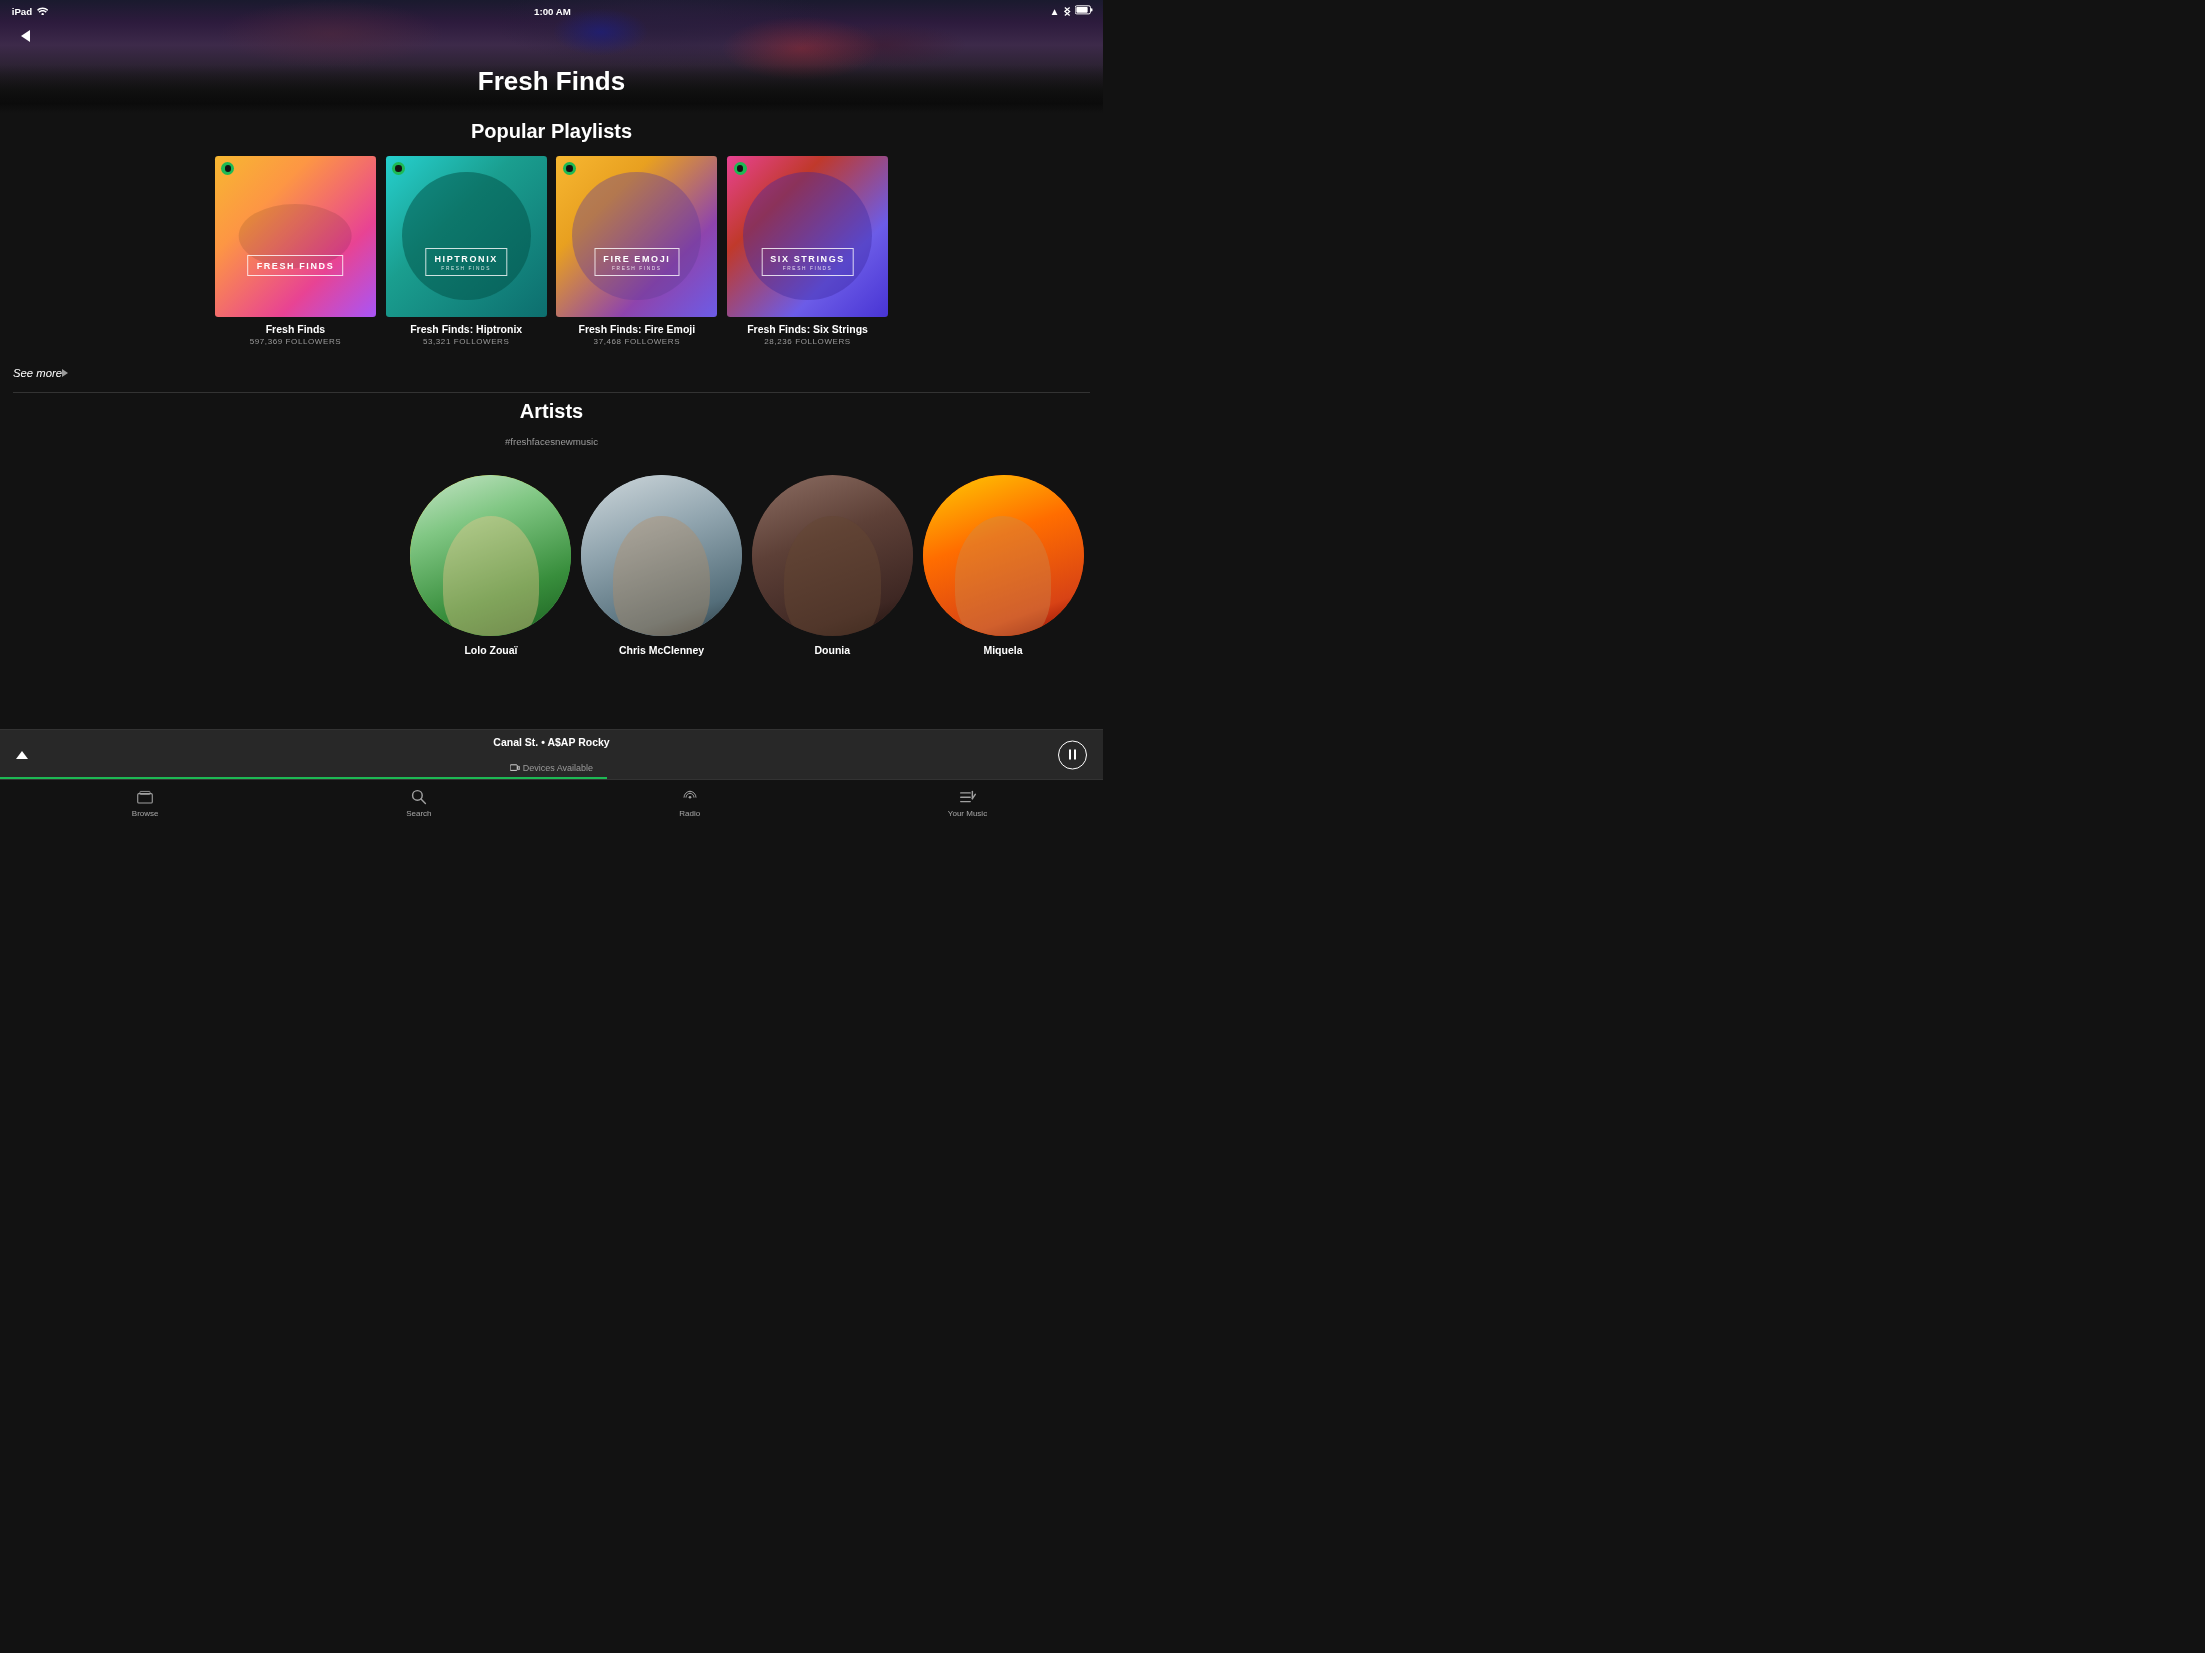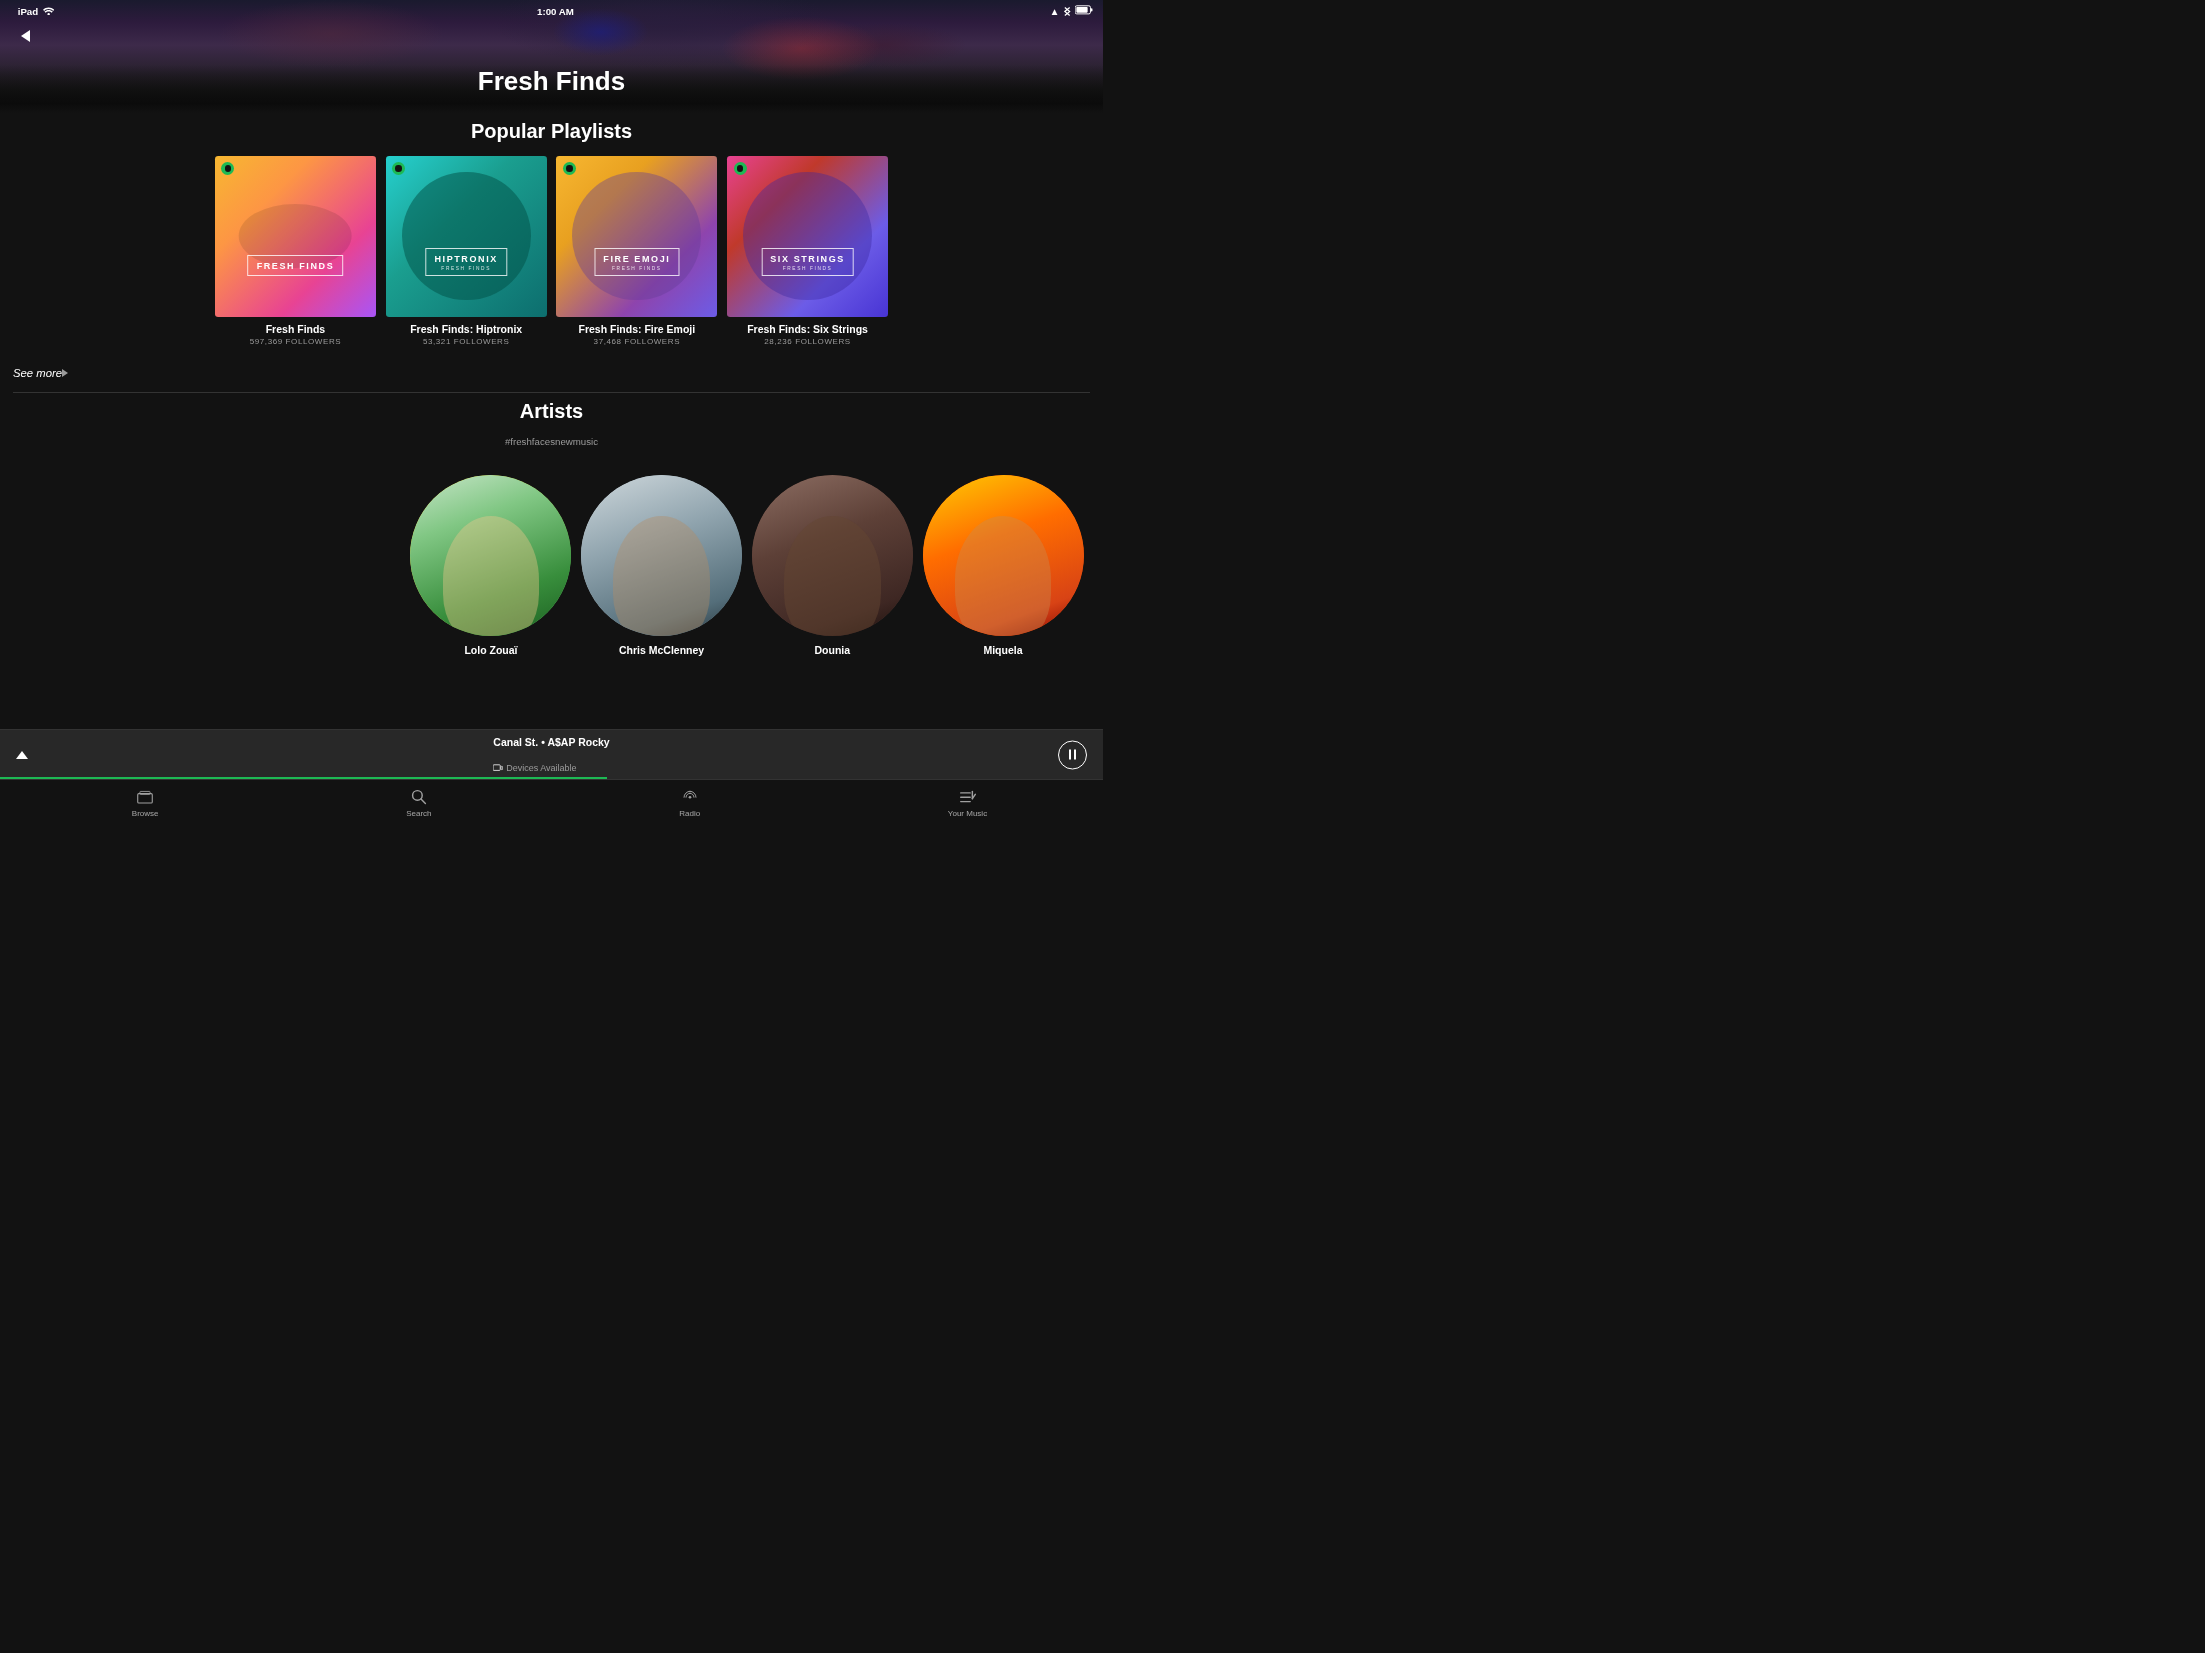--- a/index.html
+++ b/index.html
@@ -10,21 +10,21 @@
       color: #fff;
       font-family: -apple-system, 'Helvetica Neue', Arial, sans-serif;
       overflow: hidden;
       position: relative;
     }
 
     
     .status-bar {
       position: absolute;
       top: 0;
-      left: 8px;
+      left: 2px;
       right: 0;
       height: 22.6px;
       display: flex;
       align-items: center;
       justify-content: space-between;
       padding: 0 9.7px;
       font-size: 9.7px;
       font-weight: 600;
       z-index: 100;
       gap: 38px;
@@ -582,21 +582,21 @@
     </div>
   </div>
 
 </div>
 
 <div class="now-playing-bar">
   <div class="progress-bar"></div>
   <div class="chevron-up">
     <div class="chevron-up-icon"></div>
   </div>
-  <div style="display:flex;flex-direction:column;align-items:flex-start;gap:14px;">
+  <div style="display:flex;flex-direction:column;align-items:center;gap:14px;">
     <div class="now-playing-track">
       <span>Canal St.</span>
       <span> • </span>
       <span>A$AP Rocky</span>
     </div>
     <div class="now-playing-device">
       <svg width="9.7" height="8" viewBox="0 0 12 10">
         <rect x="0" y="1" width="9" height="7" rx="1" stroke="white" stroke-width="1" fill="none"></rect>
         <rect x="10" y="3" width="2" height="4" rx="0.5" stroke="white" stroke-width="0.8" fill="none"></rect>
       </svg>

